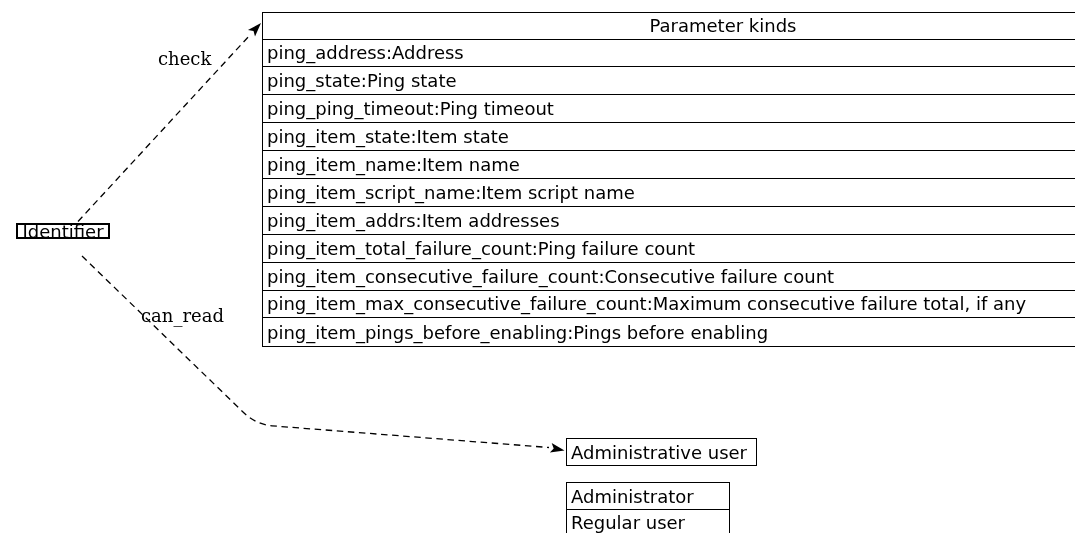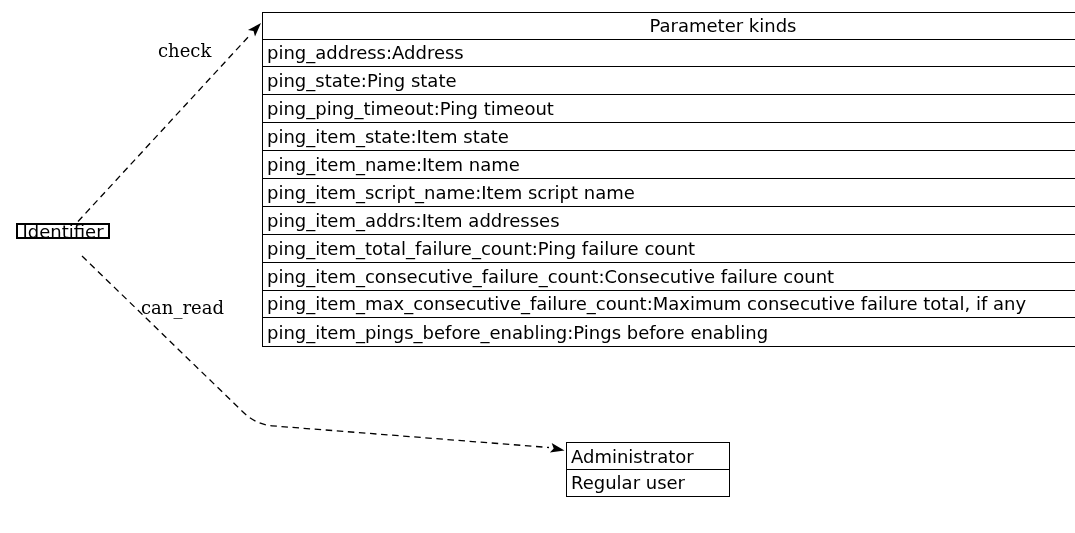--- a/index.html
+++ b/index.html
@@ -33,20 +33,21 @@
     fill: #000000;
     stroke: none;
   }
   .edge-label {
     position: absolute;
     font-family: "DejaVu Serif", "Liberation Serif", serif;
     font-size: 18px;
     line-height: 20px;
     color: #000000;
     white-space: nowrap;
+    margin-top: 8px;
   }
   #edge-label-check { left: 158px; top: 41px; }
   #edge-label-can-read { left: 141px; top: 298px; }
 
   #identifier-node {
     position: absolute;
     left: 16px;
     top: 223px;
     width: 94px;
     height: 16px;
@@ -117,21 +118,21 @@
     box-sizing: border-box;
     border: 1.5px solid #000000;
     background: #ffffff;
     display: flex;
     align-items: center;
     padding-left: 4px;
     font-size: 18px;
     white-space: nowrap;
     margin-top: -1.5px;
   }
-  .user-row:first-of-type { margin-top: 4px; }
+  .user-row:first-of-type { margin-top: 16px; }
 </style>
 </head>
 <body>
 
 <div id="canvas">
 
   <svg id="edges-svg" viewBox="0 0 1075 533" xmlns="http://www.w3.org/2000/svg">
 
     <path class="edge-line" d="M 78 221.5 L 250 35"></path>
     <g transform="translate(261,23) rotate(-47.2)">
@@ -162,20 +163,21 @@
         <div class="param-row">ping_item_script_name:Item script name</div>
         <div class="param-row">ping_item_addrs:Item addresses</div>
         <div class="param-row">ping_item_total_failure_count:Ping failure count</div>
         <div class="param-row">ping_item_consecutive_failure_count:Consecutive failure count</div>
         <div class="param-row">ping_item_max_consecutive_failure_count:Maximum consecutive failure total, if any</div>
         <div class="param-row">ping_item_pings_before_enabling:Pings before enabling</div>
       </div>
   </div>
 
   <div id="admin-user-table">
+    <div id="admin-user-title">Administrative user</div>
     <div>
 
     <div class="user-row">Administrator</div>
         <div class="user-row">Regular user</div>
       </div>
   </div>
 
 </div>
 
 </body></html>

